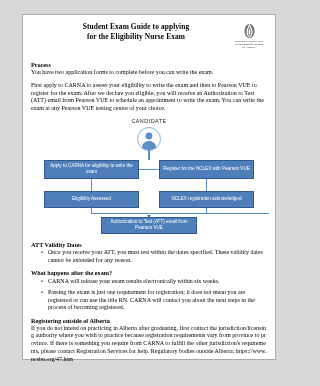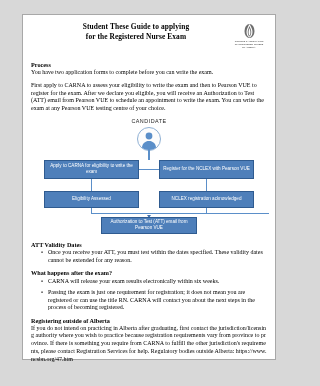--- a/index.html
+++ b/index.html
@@ -165,22 +165,22 @@
   }
   .url { word-break: break-all; }
 </style>
 </head>
 <body>
 
 <div class="page">
 
   <div class="header">
     <div class="title-block">
-      <div class="title-line">Student These Guide to applying</div>
-      <div class="title-line">for the Registered Nurse Exam</div>
+      <div class="title-line">Student Exam Guide to applying</div>
+      <div class="title-line">for the Eligibility Nurse Exam</div>
     </div>
     <div class="logo">
       <svg class="logo-flame" width="15" height="17" viewBox="0 0 30 34">
         <ellipse cx="15" cy="18" rx="10" ry="14" fill="#6e6e6e"></ellipse>
         <path d="M15 4 C11 11 9 15 9 20 C9 26 12 30 15 31 C18 30 21 26 21 20 C21 15 19 11 15 4 Z" fill="#ffffff"></path>
         <path d="M15 8 C13 13 11.5 16 11.5 20 C11.5 25 13.2 28 15 29 C16.8 28 18.5 25 18.5 20 C18.5 16 17 13 15 8 Z" fill="#6e6e6e"></path>
         <path d="M15 12 C14 15.5 13.2 17.5 13.2 20.5 C13.2 24 14.1 26.5 15 27.2 C15.9 26.5 16.8 24 16.8 20.5 C16.8 17.5 16 15.5 15 12 Z" fill="#ffffff"></path>
       </svg>
       <div class="logo-text">COLLEGE &amp; ASSOCIATION</div>
       <div class="logo-text">OF REGISTERED NURSES</div>

